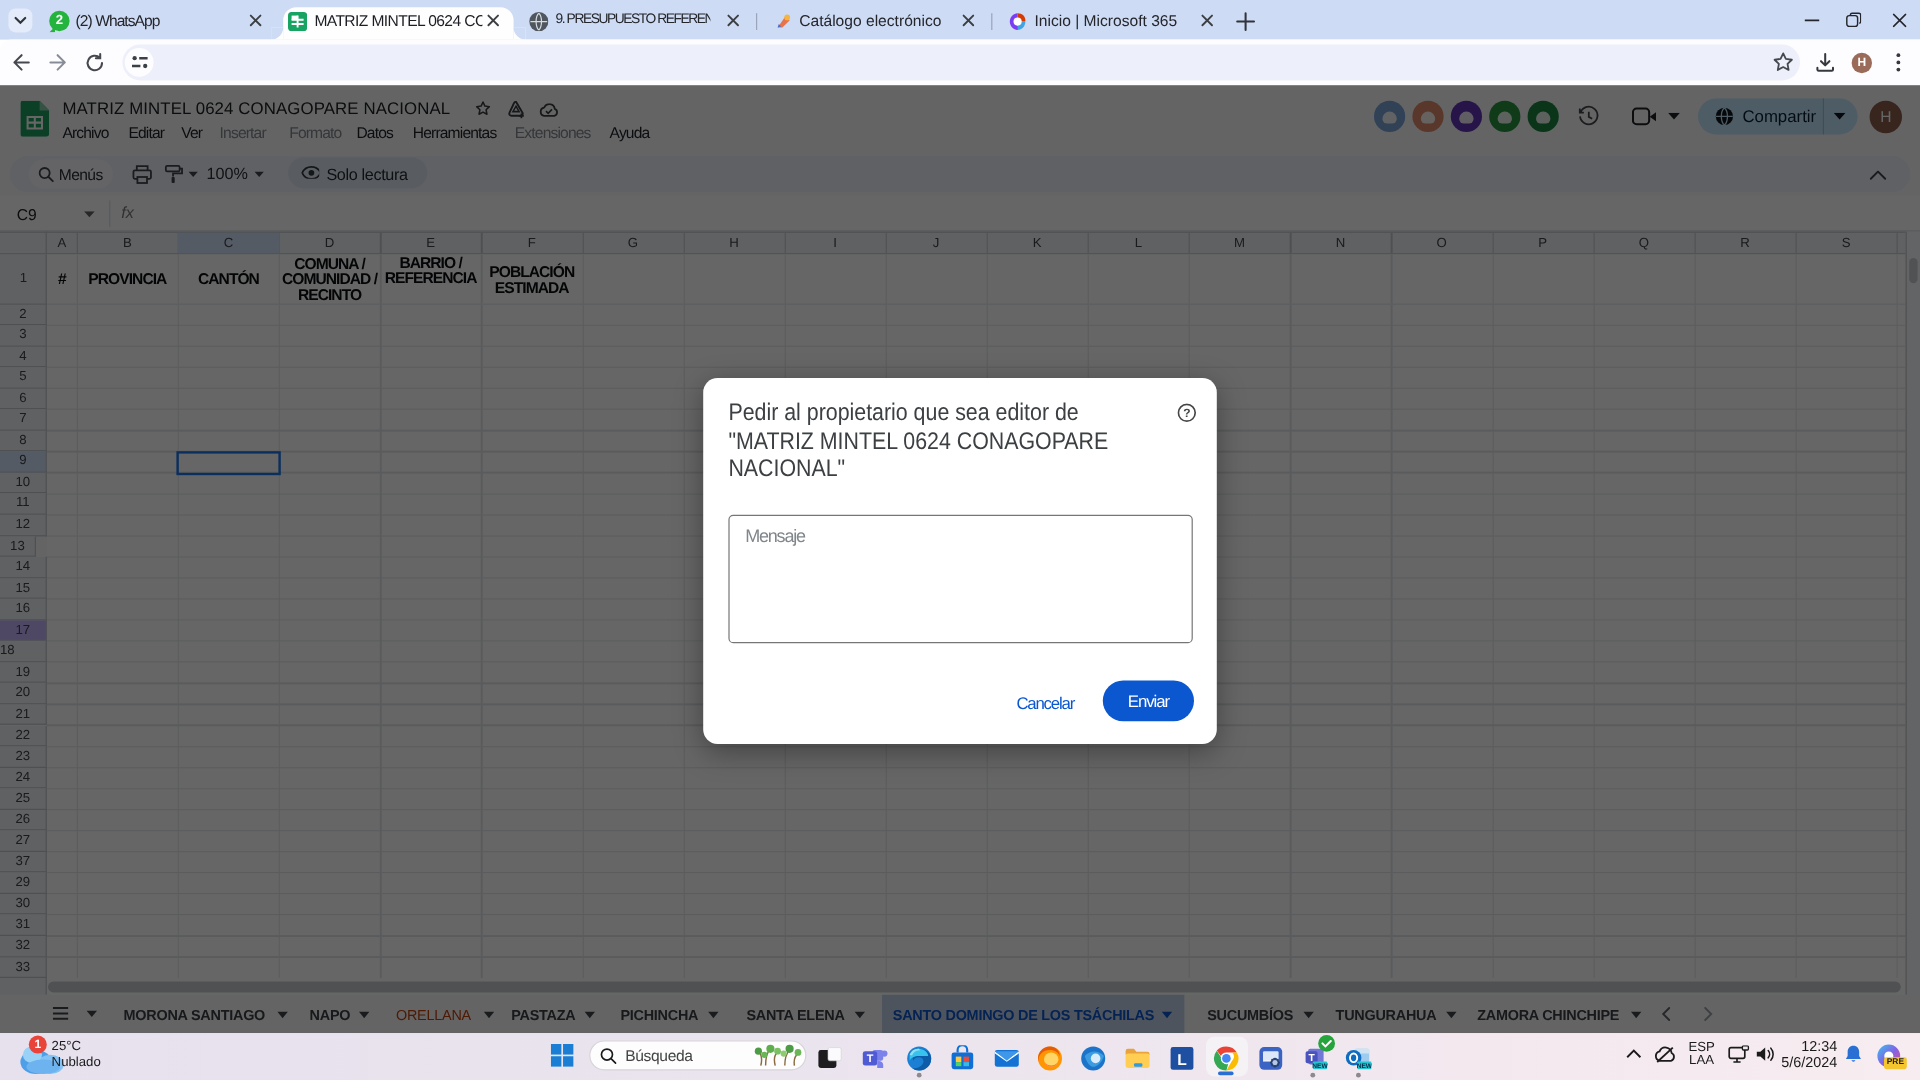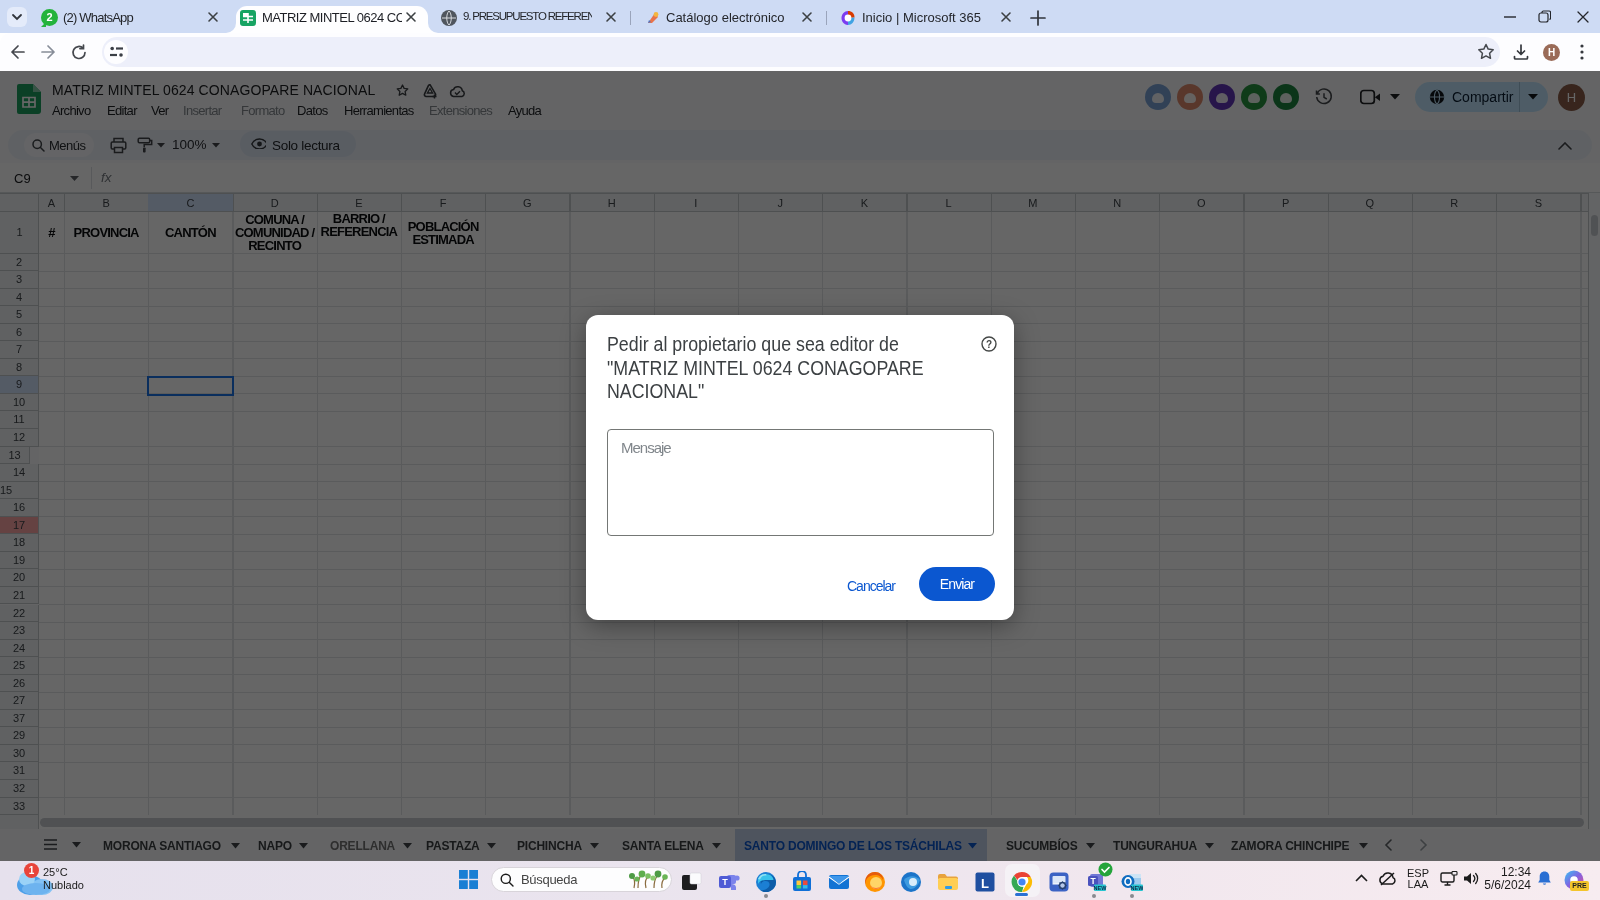--- a/index.html
+++ b/index.html
@@ -241,24 +241,24 @@
 <div class="a" style="left:0;top:235.15px;width:39px;height:17.55px;background:#eff2f4;border-right:1px solid #c3c7cb;border-bottom:1px solid #c3c7cb;text-align:center;font-size:11px;color:#3f4449;line-height:17.55px">5</div>
 <div class="a" style="left:0;top:252.7px;width:39px;height:17.55px;background:#eff2f4;border-right:1px solid #c3c7cb;border-bottom:1px solid #c3c7cb;text-align:center;font-size:11px;color:#3f4449;line-height:17.55px">6</div>
 <div class="a" style="left:0;top:270.25px;width:39px;height:17.55px;background:#eff2f4;border-right:1px solid #c3c7cb;border-bottom:1px solid #c3c7cb;text-align:center;font-size:11px;color:#3f4449;line-height:17.55px">7</div>
 <div class="a" style="left:0;top:287.8px;width:39px;height:17.55px;background:#eff2f4;border-right:1px solid #c3c7cb;border-bottom:1px solid #c3c7cb;text-align:center;font-size:11px;color:#3f4449;line-height:17.55px">8</div>
 <div class="a" style="left:0;top:305.35px;width:39px;height:17.55px;background:#d3e3fd;border-right:1px solid #c3c7cb;border-bottom:1px solid #c3c7cb;text-align:center;font-size:11px;color:#3f4449;line-height:17.55px">9</div>
 <div class="a" style="left:0;top:322.9px;width:39px;height:17.55px;background:#eff2f4;border-right:1px solid #c3c7cb;border-bottom:1px solid #c3c7cb;text-align:center;font-size:11px;color:#3f4449;line-height:17.55px">10</div>
 <div class="a" style="left:0;top:340.45px;width:39px;height:17.55px;background:#eff2f4;border-right:1px solid #c3c7cb;border-bottom:1px solid #c3c7cb;text-align:center;font-size:11px;color:#3f4449;line-height:17.55px">11</div>
 <div class="a" style="left:0;top:358px;width:39px;height:17.55px;background:#eff2f4;border-right:1px solid #c3c7cb;border-bottom:1px solid #c3c7cb;text-align:center;font-size:11px;color:#3f4449;line-height:17.55px">12</div>
 <div class="a" style="left:0;top:375.55px;width:30px;height:17.55px;background:#eff2f4;border-right:1px solid #c3c7cb;border-bottom:1px solid #c3c7cb;text-align:center;font-size:11px;color:#3f4449;line-height:17.55px">13</div>
 <div class="a" style="left:0;top:393.1px;width:39px;height:17.55px;background:#eff2f4;border-right:1px solid #c3c7cb;border-bottom:1px solid #c3c7cb;text-align:center;font-size:11px;color:#3f4449;line-height:17.55px">14</div>
-<div class="a" style="left:0;top:410.65px;width:39px;height:17.55px;background:#eff2f4;border-right:1px solid #c3c7cb;border-bottom:1px solid #c3c7cb;text-align:left;font-size:11px;color:#3f4449;line-height:17.55px">15</div>
+<div class="a" style="left:0;top:410.65px;width:39px;height:17.55px;background:#eff2f4;border-right:1px solid #c3c7cb;border-bottom:1px solid #c3c7cb;text-align:center;font-size:11px;color:#3f4449;line-height:17.55px">15</div>
 <div class="a" style="left:0;top:428.2px;width:39px;height:17.55px;background:#eff2f4;border-right:1px solid #c3c7cb;border-bottom:1px solid #c3c7cb;text-align:center;font-size:11px;color:#3f4449;line-height:17.55px">16</div>
-<div class="a" style="left:0;top:445.75px;width:39px;height:17.55px;background:#fca5a5;border-right:1px solid #c3c7cb;border-bottom:1px solid #c3c7cb;text-align:center;font-size:11px;color:#3f4449;line-height:17.55px">17</div>
-<div class="a" style="left:0;top:463.3px;width:39px;height:17.55px;background:#eff2f4;border-right:1px solid #c3c7cb;border-bottom:1px solid #c3c7cb;text-align:center;font-size:11px;color:#3f4449;line-height:17.55px">18</div>
+<div class="a" style="left:0;top:445.75px;width:39px;height:17.55px;background:#c4b5fd;border-right:1px solid #c3c7cb;border-bottom:1px solid #c3c7cb;text-align:center;font-size:11px;color:#3f4449;line-height:17.55px">17</div>
+<div class="a" style="left:0;top:463.3px;width:39px;height:17.55px;background:#eff2f4;border-right:1px solid #c3c7cb;border-bottom:1px solid #c3c7cb;text-align:left;font-size:11px;color:#3f4449;line-height:17.55px">18</div>
 <div class="a" style="left:0;top:480.85px;width:39px;height:17.55px;background:#eff2f4;border-right:1px solid #c3c7cb;border-bottom:1px solid #c3c7cb;text-align:center;font-size:11px;color:#3f4449;line-height:17.55px">19</div>
 <div class="a" style="left:0;top:498.4px;width:39px;height:17.55px;background:#eff2f4;border-right:1px solid #c3c7cb;border-bottom:1px solid #c3c7cb;text-align:center;font-size:11px;color:#3f4449;line-height:17.55px">20</div>
 <div class="a" style="left:0;top:515.95px;width:39px;height:17.55px;background:#eff2f4;border-right:1px solid #c3c7cb;border-bottom:1px solid #c3c7cb;text-align:center;font-size:11px;color:#3f4449;line-height:17.55px">21</div>
 <div class="a" style="left:0;top:533.5px;width:39px;height:17.55px;background:#eff2f4;border-right:1px solid #c3c7cb;border-bottom:1px solid #c3c7cb;text-align:center;font-size:11px;color:#3f4449;line-height:17.55px">22</div>
 <div class="a" style="left:0;top:551.05px;width:39px;height:17.55px;background:#eff2f4;border-right:1px solid #c3c7cb;border-bottom:1px solid #c3c7cb;text-align:center;font-size:11px;color:#3f4449;line-height:17.55px">23</div>
 <div class="a" style="left:0;top:568.6px;width:39px;height:17.55px;background:#eff2f4;border-right:1px solid #c3c7cb;border-bottom:1px solid #c3c7cb;text-align:center;font-size:11px;color:#3f4449;line-height:17.55px">24</div>
 <div class="a" style="left:0;top:586.15px;width:39px;height:17.55px;background:#eff2f4;border-right:1px solid #c3c7cb;border-bottom:1px solid #c3c7cb;text-align:center;font-size:11px;color:#3f4449;line-height:17.55px">25</div>
 <div class="a" style="left:0;top:603.7px;width:39px;height:17.55px;background:#eff2f4;border-right:1px solid #c3c7cb;border-bottom:1px solid #c3c7cb;text-align:center;font-size:11px;color:#3f4449;line-height:17.55px">26</div>
 <div class="a" style="left:0;top:621.25px;width:39px;height:17.55px;background:#eff2f4;border-right:1px solid #c3c7cb;border-bottom:1px solid #c3c7cb;text-align:center;font-size:11px;color:#3f4449;line-height:17.55px">27</div>
 <div class="a" style="left:0;top:638.8px;width:39px;height:17.55px;background:#eff2f4;border-right:1px solid #c3c7cb;border-bottom:1px solid #c3c7cb;text-align:center;font-size:11px;color:#3f4449;line-height:17.55px">37</div>
@@ -292,21 +292,21 @@
 <div class="a" style="left:40px;top:747px;width:1544px;height:9px;border-radius:4.5px;background:#c7cbd0"></div>
 <div class="a" style="left:0;top:758px;width:1600px;height:32px;background:#f9fbfd"></div>
 <svg class="a" style="left:44px;top:768px" width="13" height="11">
         <path d="M0 1h13M0 5.5h13M0 10h13" stroke="#41454a" stroke-width="1.7"></path>
       </svg>
 <svg class="a" style="left:72px;top:771px" width="9" height="6">
         <path d="M0 0l4.5 5.5L9 0z" fill="#41454a"></path>
       </svg>
 <div class="a" style="left:103px;top:768px;font-size:12px;font-weight:bold;color:#3c4043;letter-spacing:-0.2px">MORONA SANTIAGO</div>
 <div class="a" style="left:258px;top:768px;font-size:12px;font-weight:bold;color:#3c4043;letter-spacing:-0.2px">NAPO</div>
-<div class="a" style="left:330px;top:768px;font-size:12px;font-weight:bold;color:#737373;letter-spacing:-0.2px">ORELLANA</div>
+<div class="a" style="left:330px;top:768px;font-size:12px;font-weight:normal;color:#c2410c;letter-spacing:-0.2px">ORELLANA</div>
 <div class="a" style="left:426px;top:768px;font-size:12px;font-weight:bold;color:#3c4043;letter-spacing:-0.2px">PASTAZA</div>
 <div class="a" style="left:517px;top:768px;font-size:12px;font-weight:bold;color:#3c4043;letter-spacing:-0.2px">PICHINCHA</div>
 <div class="a" style="left:622px;top:768px;font-size:12px;font-weight:bold;color:#3c4043;letter-spacing:-0.2px">SANTA ELENA</div>
 <div class="a" style="left:1006px;top:768px;font-size:12px;font-weight:bold;color:#3c4043;letter-spacing:-0.2px">SUCUMBÍOS</div>
 <div class="a" style="left:1113px;top:768px;font-size:12px;font-weight:bold;color:#3c4043;letter-spacing:-0.2px">TUNGURAHUA</div>
 <div class="a" style="left:1231px;top:768px;font-size:12px;font-weight:bold;color:#3c4043;letter-spacing:-0.2px">ZAMORA CHINCHIPE</div>
 <svg class="a" style="left:231px;top:772px" width="9" height="6">
         <path d="M0 0l4.5 5.5L9 0z" fill="#41454a"></path>
       </svg>
 <svg class="a" style="left:299px;top:772px" width="9" height="6">

